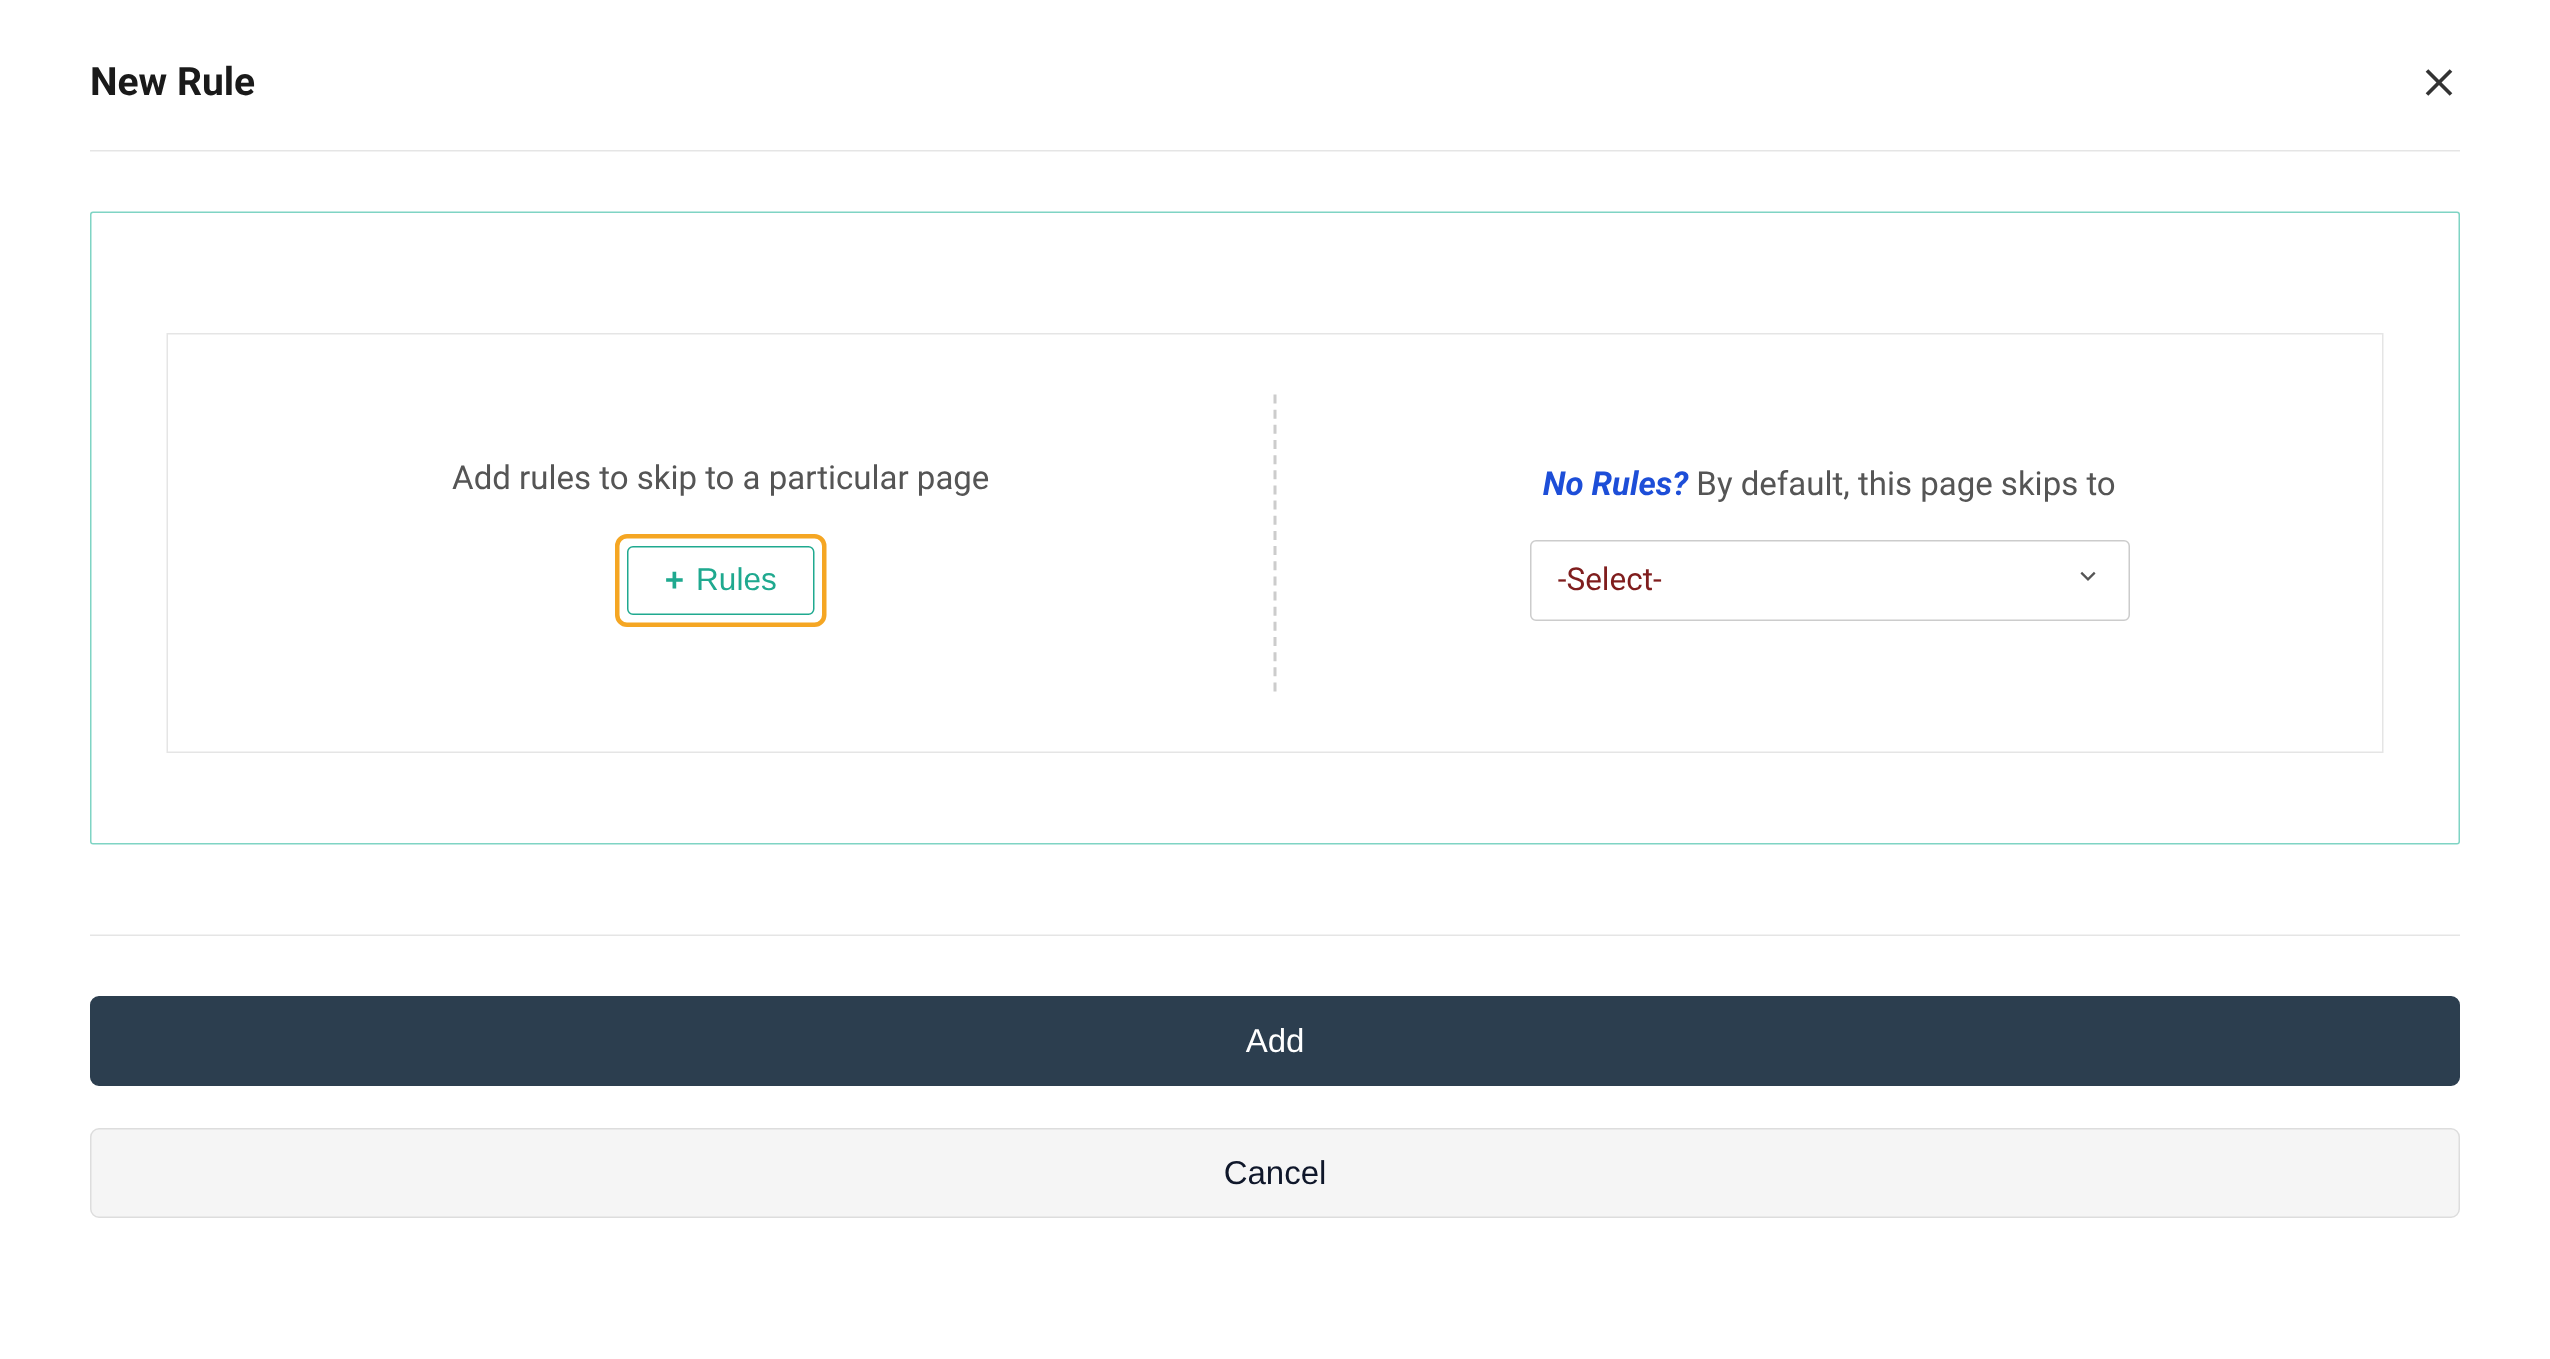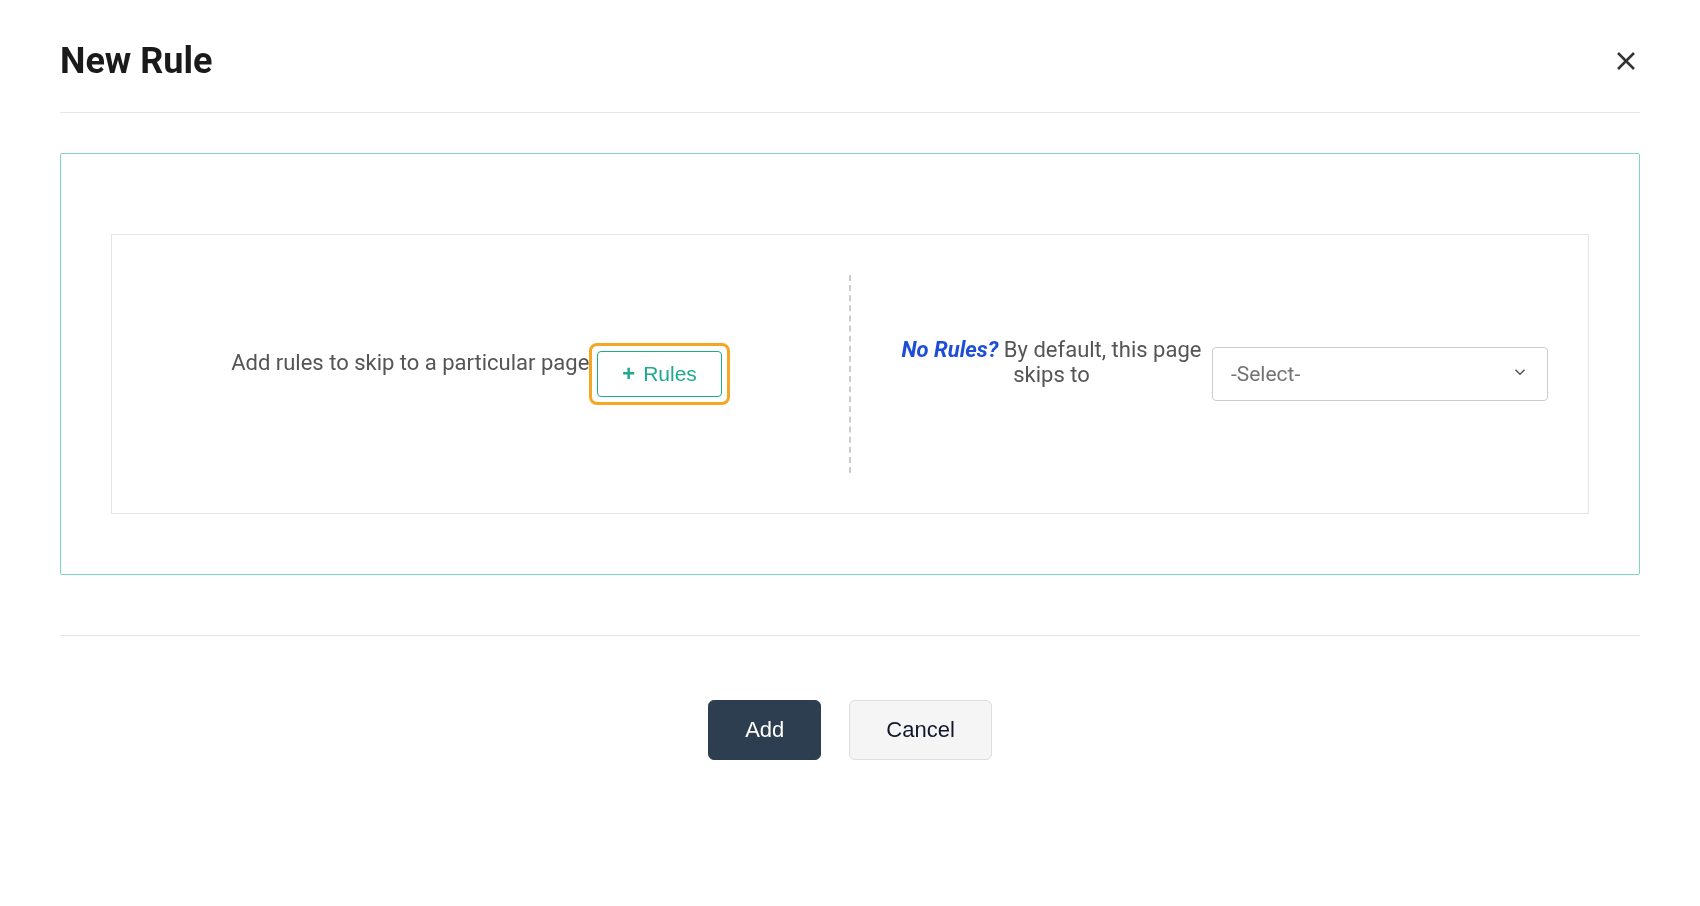--- a/index.html
+++ b/index.html
@@ -25,21 +25,21 @@
     }
     .modal-header {
       display: flex;
       justify-content: space-between;
       align-items: center;
       padding-bottom: 30px;
       border-bottom: 1px solid #e5e5e5;
       margin-bottom: 40px;
     }
     .modal-title {
-      font-size: 36px;
+      font-size: 26px;
       font-weight: 700;
       color: #1a1a1a;
     }
     .close-icon {
       cursor: pointer;
       width: 28px;
       height: 28px;
       display: flex;
       align-items: center;
       justify-content: center;
@@ -77,21 +77,21 @@
       padding: 80px 50px 60px 50px;
     }
     .inner-box {
       border: 1px solid #e5e5e5;
       display: flex;
       min-height: 280px;
     }
     .left-panel, .right-panel {
       flex: 1;
       display: flex;
-      flex-direction: row;
+      flex-direction: column;
       align-items: center;
       justify-content: center;
       padding: 40px;
     }
     .divider {
       width: 0;
       border-left: 2px dashed #ccc;
       margin: 40px 0;
     }
     .panel-text {
@@ -130,42 +130,43 @@
       line-height: 1;
     }
     .select-wrapper {
       position: relative;
       width: 400px;
     }
     .select-field {
       width: 100%;
       padding: 14px 18px;
       font-size: 21px;
-      color: #737373;
+      color: #7f1d1d;
       border: 1px solid #ccc;
       border-radius: 4px;
       background: #fff;
       cursor: pointer;
       display: flex;
       justify-content: space-between;
       align-items: center;
     }
     .chevron-icon svg {
       width: 18px;
       height: 18px;
       stroke: #555;
       stroke-width: 2;
       fill: none;
     }
     .footer {
       border-top: 1px solid #e5e5e5;
-      padding-top: 64px;
+      padding-top: 40px;
       display: flex;
       justify-content: center;
       gap: 28px;
+      flex-direction: column;
     }
     .btn {
       font-size: 22px;
       padding: 16px 36px;
       border-radius: 6px;
       cursor: pointer;
       border: 1px solid transparent;
     }
     .btn-primary {
       background: #2c3e4f;

